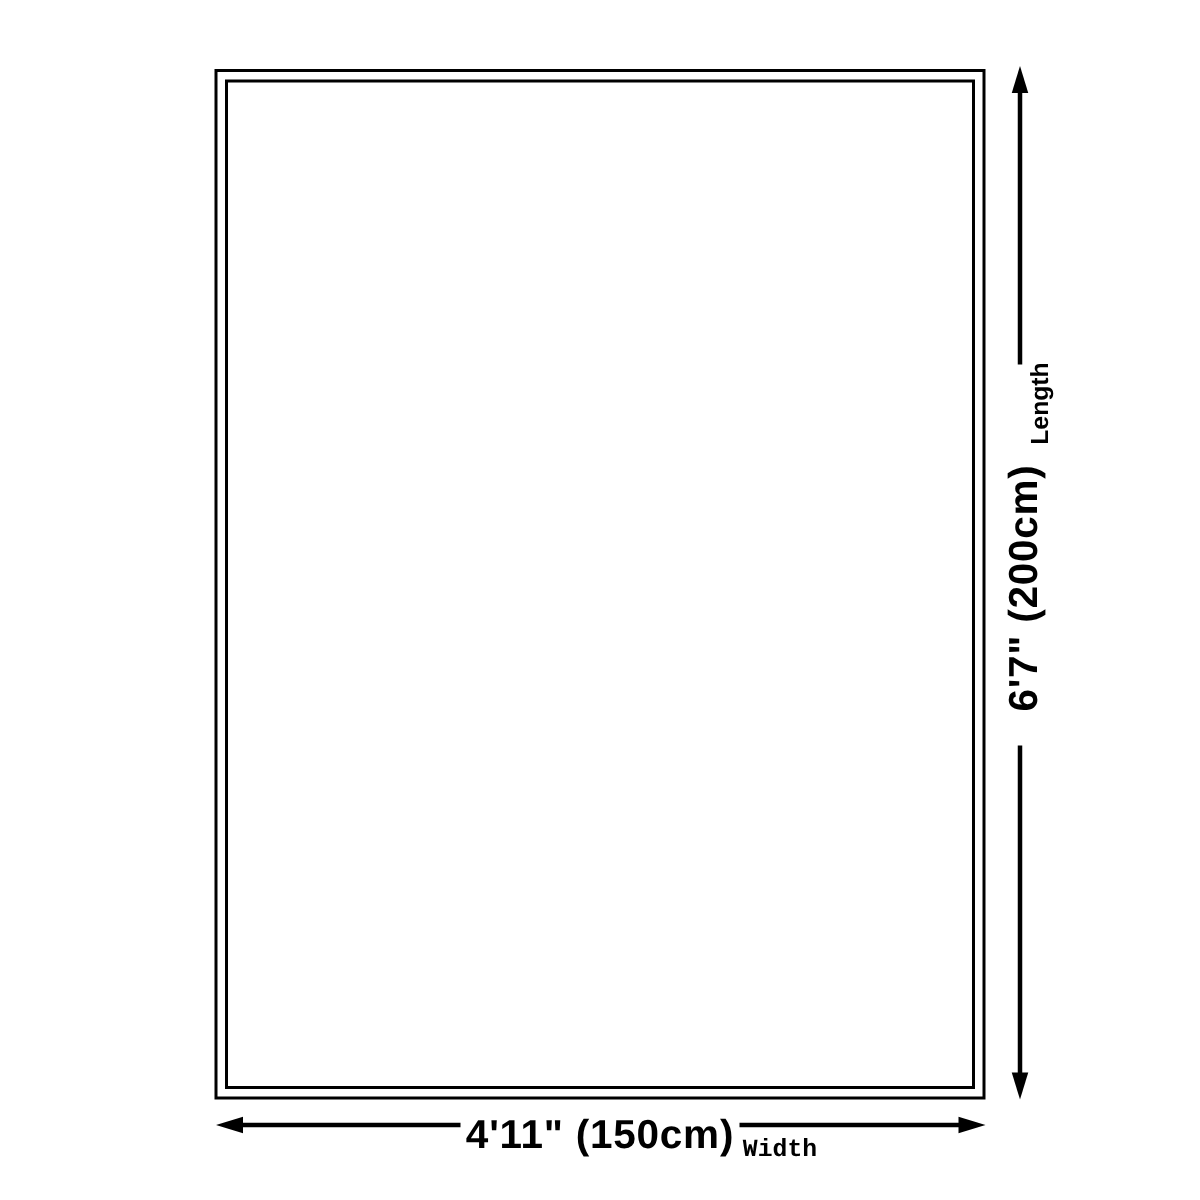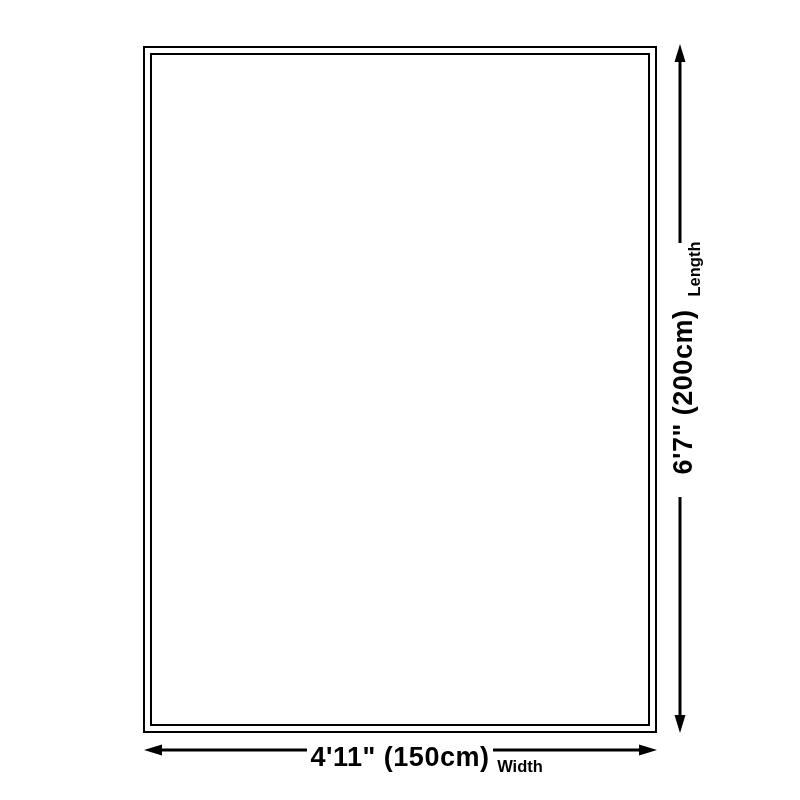--- a/index.html
+++ b/index.html
@@ -25,21 +25,21 @@
 
   .dim-text {
     position: absolute; color: var(--ink); font-weight: bold; white-space: nowrap;
     transform: translate(-50%, -50%);
   }
   .dim-value { font-size: 27px; letter-spacing: 0.5px; }
   .dim-label { font-size: 16.5px; }
   .rot { transform: translate(-50%, -50%) rotate(-90deg); }
 
   .width-value  { left: 400px; top: 757px; }
-  .width-label  { left: 520px; top: 766px; }
+  .width-label  { left: 520px; top: 766px; font-family: Liberation Mono, monospace; }
   .length-value { left: 683px; top: 392px; }
   .length-label { left: 694px; top: 269px; }
 </style>
 </head>
 <body>
 
 <div class="stage">
 
   <div class="rug-outer">
     <div class="rug-inner"></div>

